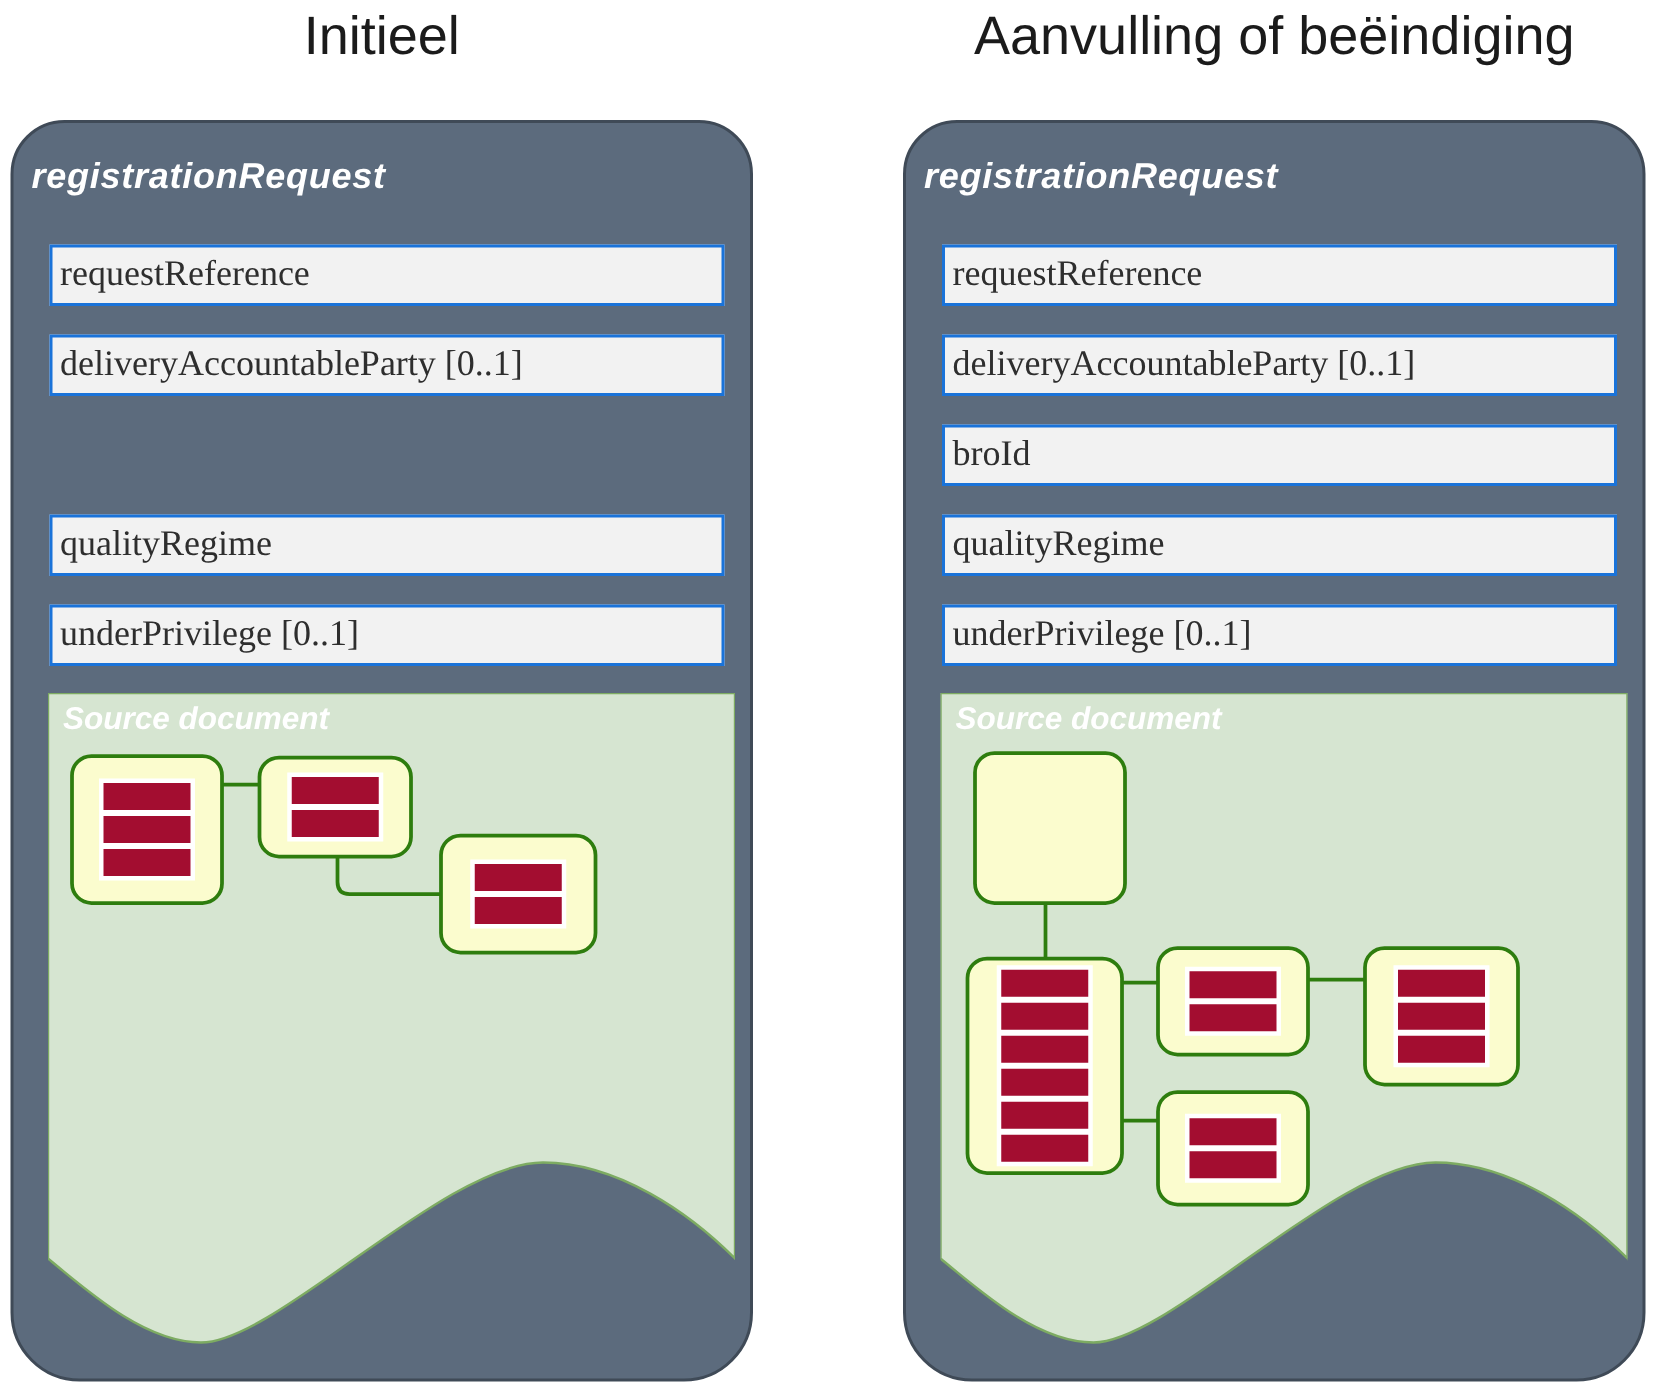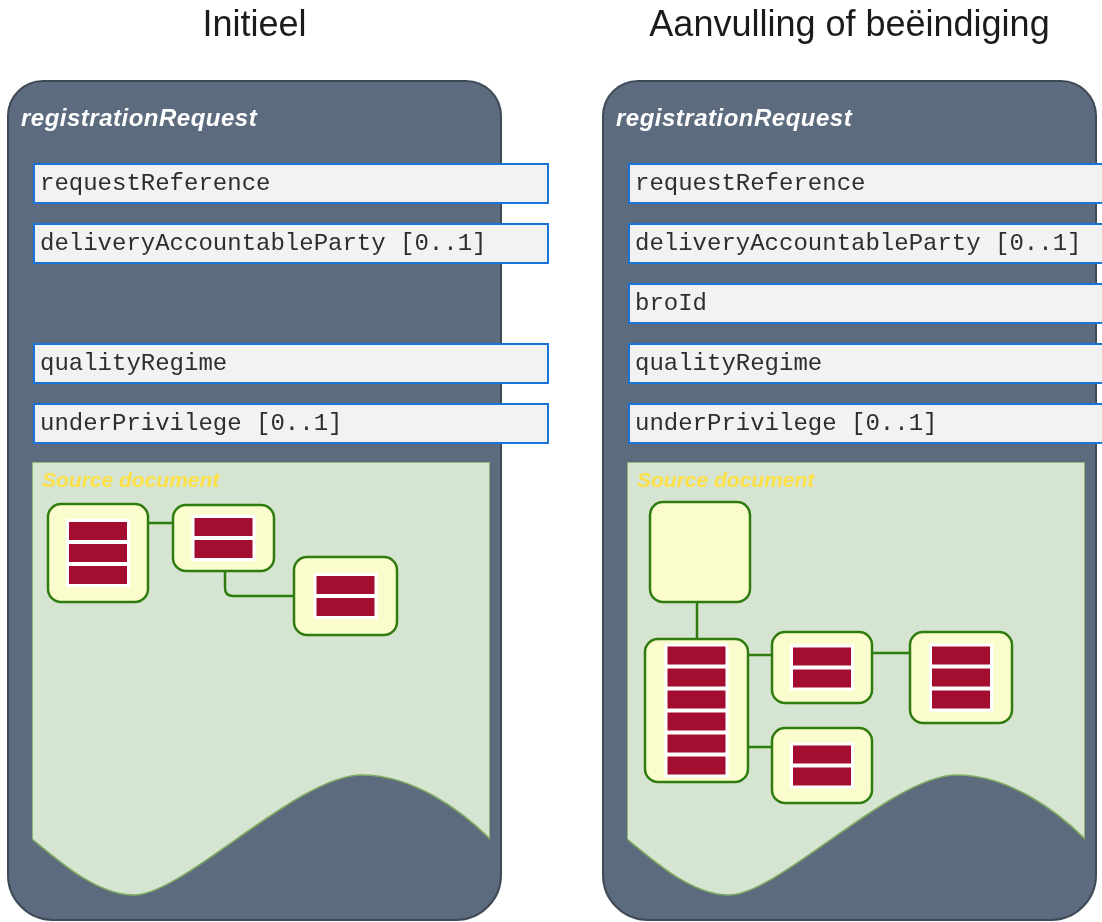--- a/index.html
+++ b/index.html
@@ -9,27 +9,27 @@
     font-size:36px;color:#1b1b1b;}
   #title-0{left:7px;} #title-1{left:602px;text-align:center;}
 
   .panel{position:absolute;top:80px;width:495px;height:841px;box-sizing:border-box;
     background:#5c6b7d;border:2px solid #3f4a57;border-radius:36px 36px 46px 46px;}
   #panel-0{left:7px;} #panel-1{left:602px;}
 
   .panel-header{position:absolute;top:22px;left:12px;color:#ffffff;
     font-style:italic;font-weight:bold;font-size:24px;letter-spacing:.5px;}
 
-  .field{position:absolute;left:24px;width:516px;height:41px;box-sizing:border-box;
+  .field{position:absolute;left:24px;width:450px;height:41px;box-sizing:border-box;
     background:#f2f2f2;border:2px solid #1a73d9;
-    font-family:Liberation Mono, monospace;font-size:24px;color:#2e2e2e;
+    font-family:Liberation Serif, serif;font-size:24px;color:#2e2e2e;
     line-height:37px;padding-left:5px;white-space:nowrap;overflow:hidden;}
 
   .sourcedoc{position:absolute;left:23px;top:380px;display:block;}
-  .sourcedoc-title{position:absolute;left:33px;top:386px;color:#fde047;
+  .sourcedoc-title{position:absolute;left:33px;top:386px;color:#ffffff;
     font-style:italic;font-weight:bold;font-size:21px;}
 </style>
 </head>
 <body>
 
 <div class="panel-title" id="title-0">Initieel</div>
 <div class="panel-title" id="title-1">Aanvulling of beëindiging</div>
 
 <div class="panel" id="panel-0">
   <div class="panel-header">registrationRequest</div>

